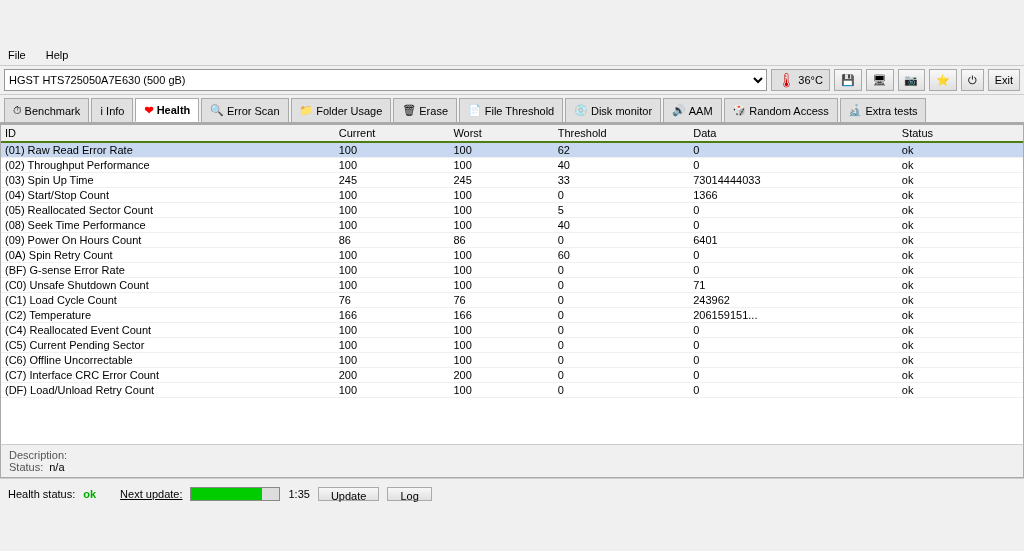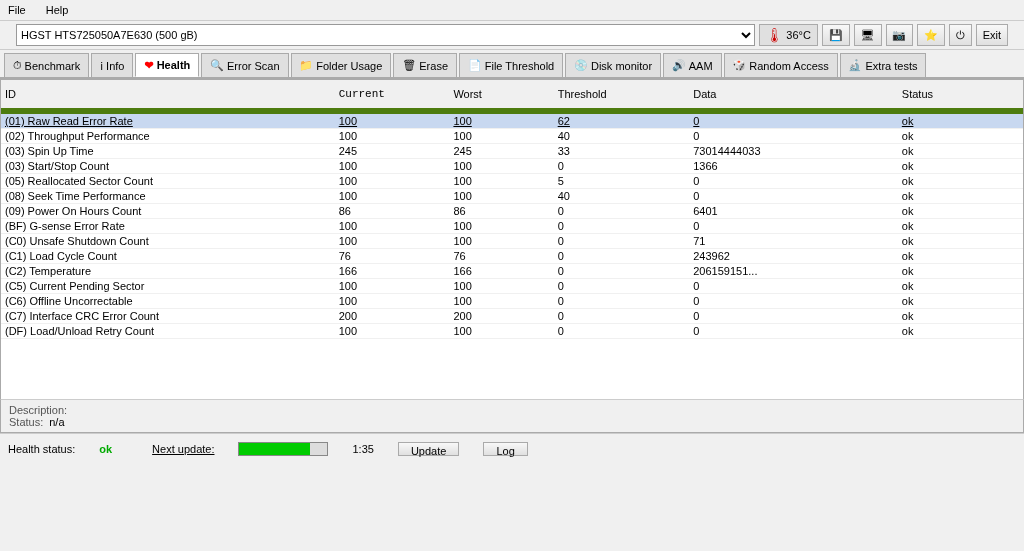--- a/index.html
+++ b/index.html
@@ -11,33 +11,34 @@
       height: 551px;
       overflow: hidden;
     }
     
     #menubar {
       background: #f0f0f0;
       padding: 2px 4px;
       display: flex;
       gap: 12px;
       border-bottom: 1px solid #ccc;
+      margin-top: 45px;
     }
     #menubar span {
       cursor: pointer;
       padding: 2px 4px;
       font-size: 11px;
     }
 
     
     #drivebar {
       background: #f0f0f0;
       display: flex;
       align-items: flex-end;
-      padding: 3px 16px;
+      padding: 3px 4px;
       gap: 4px;
       border-bottom: 1px solid #ccc;
     }
     #drive-select {
       flex: 1;
       font-size: 11px;
       height: 22px;
       border: 1px solid #999;
       background: white;
     }
@@ -102,51 +103,51 @@
     }
 
     
     #smart-table {
       width: 100%;
       border-collapse: collapse;
       font-size: 11px;
     }
     #smart-table th {
       background: #f0f0f0;
-      border-bottom: 6px solid #4d7c0f;
-      padding: 8px 4px;
+      border-bottom: 2px solid #4d7c0f;
+      padding: 2px 4px;
       text-align: left;
       font-weight: normal;
       position: sticky;
       top: 0;
     }
     #smart-table td {
       padding: 1px 4px;
       border-bottom: 1px solid #f0f0f0;
     }
-    #smart-table tr.selected { background: #c8d8f0; text-decoration: underline; }
+    #smart-table tr.selected { background: #c8d8f0; }
 
     
     #statusbar {
       background: #f0f0f0;
       border-top: 1px solid #ccc;
       padding: 4px 8px;
       font-size: 11px;
     }
     #statusbar .desc-row { display: flex; gap: 6px; }
     #statusbar .label { color: #555; }
 
     
     #bottombar {
       background: #f0f0f0;
       border-top: 1px solid #ccc;
       display: flex;
       align-items: center;
       padding: 0 8px;
-      gap: 24px;
+      gap: 8px;
       height: 30px;
     }
     .health-ok { color: #00aa00; font-weight: bold; }
     .progress-bar-container {
       width: 90px;
       height: 14px;
       border: 1px solid #888;
       background: #ddd;
     }
     .progress-bar-fill {
@@ -156,21 +157,21 @@
     .bottom-btn {
       background: linear-gradient(#f8f8f8, #e0e0e0);
       border: 1px solid #aaa;
       padding: 2px 12px;
       cursor: pointer;
       font-size: 11px;
       height: 14px;
     }
 
     .col-id { width: 160px; }
-    .col-cur { width: 55px; font-family: Liberation Mono, monospace; }
+    .col-cur { width: 55px; }
     .col-worst { width: 50px; }
     .col-thresh { width: 65px; }
     .col-data { width: 100px; }
     .col-status { width: 60px; }
   </style>
 </head>
 <body>
 
 <div id="menubar">
   <span>File</span>
@@ -279,21 +280,21 @@
         </tr>
         <tr>
           <td>(03) Spin Up Time</td>
           <td>245</td>
           <td>245</td>
           <td>33</td>
           <td>73014444033</td>
           <td>ok</td>
         </tr>
         <tr>
-          <td>(03) Start/Stop Count</td>
+          <td>(04) Start/Stop Count</td>
           <td>100</td>
           <td>100</td>
           <td>0</td>
           <td>1366</td>
           <td>ok</td>
         </tr>
         <tr>
           <td>(05) Reallocated Sector Count</td>
           <td>100</td>
           <td>100</td>
@@ -311,20 +312,28 @@
         </tr>
         <tr>
           <td>(09) Power On Hours Count</td>
           <td>86</td>
           <td>86</td>
           <td>0</td>
           <td>6401</td>
           <td>ok</td>
         </tr>
         <tr>
+          <td>(0A) Spin Retry Count</td>
+          <td>100</td>
+          <td>100</td>
+          <td>60</td>
+          <td>0</td>
+          <td>ok</td>
+        </tr>
+        <tr>
           <td>(BF) G-sense Error Rate</td>
           <td>100</td>
           <td>100</td>
           <td>0</td>
           <td>0</td>
           <td>ok</td>
         </tr>
         <tr>
           <td>(C0) Unsafe Shutdown Count</td>
           <td>100</td>
@@ -340,20 +349,28 @@
           <td>0</td>
           <td>243962</td>
           <td>ok</td>
         </tr>
         <tr>
           <td>(C2) Temperature</td>
           <td>166</td>
           <td>166</td>
           <td>0</td>
           <td>206159151...</td>
+          <td>ok</td>
+        </tr>
+        <tr>
+          <td>(C4) Reallocated Event Count</td>
+          <td>100</td>
+          <td>100</td>
+          <td>0</td>
+          <td>0</td>
           <td>ok</td>
         </tr>
         <tr>
           <td>(C5) Current Pending Sector</td>
           <td>100</td>
           <td>100</td>
           <td>0</td>
           <td>0</td>
           <td>ok</td>
         </tr>

